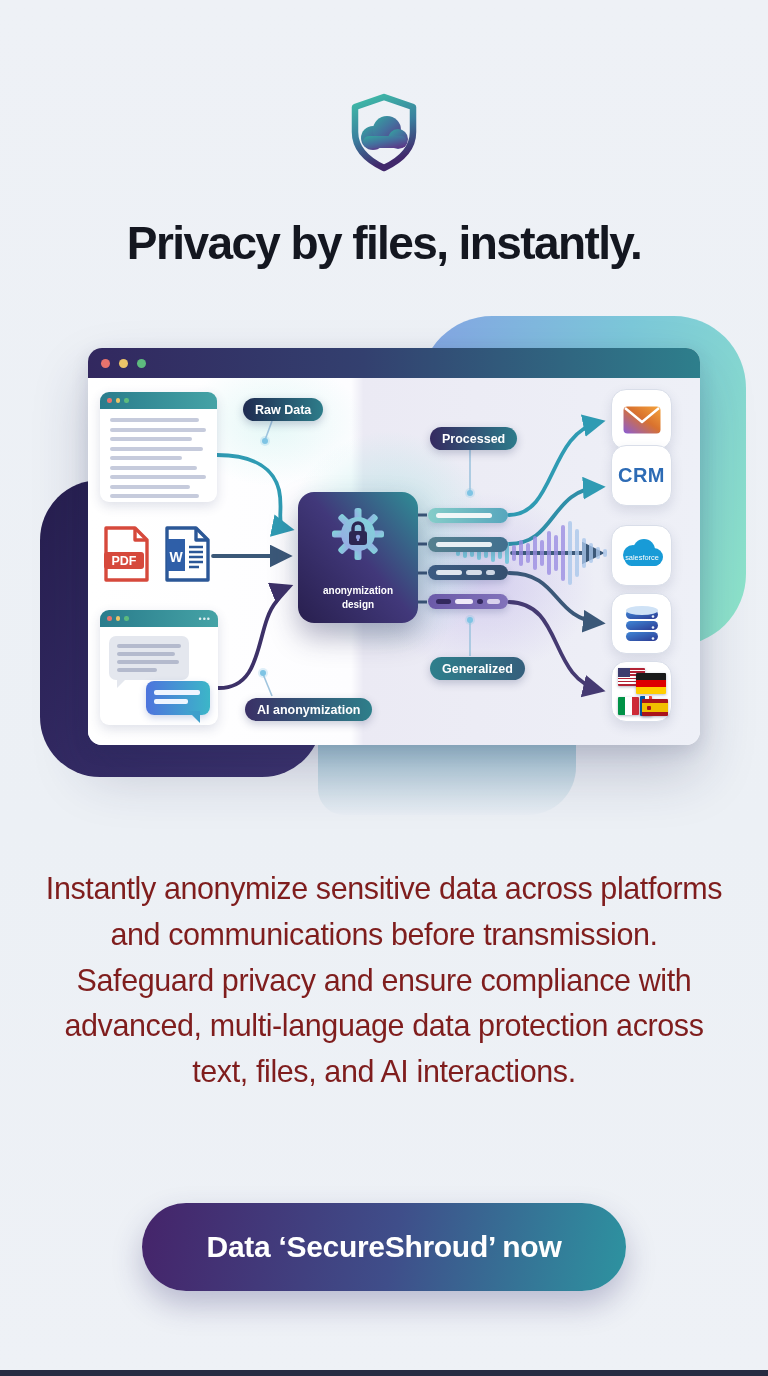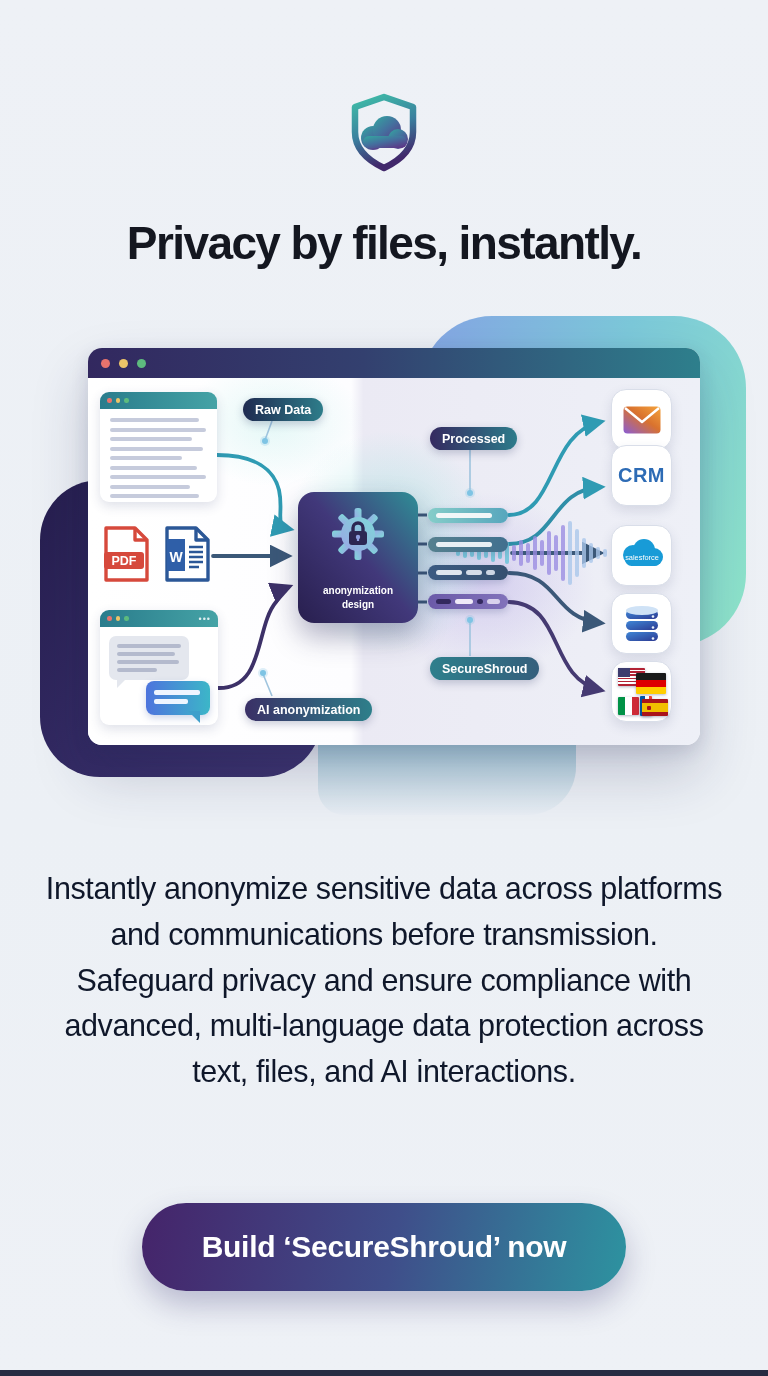--- a/index.html
+++ b/index.html
@@ -106,21 +106,21 @@
   .flag-it { left:6px; top:36px; width:21px; height:18px;
     background:linear-gradient(90deg,#009246 0 33%,#fff 33% 66%,#ce2b37 66% 100%); }
   .flag-fr { left:28px; top:35px; width:12px; height:20px;
     background:linear-gradient(90deg,#0055a4 0 40%,#fff 40% 75%,#ef4135 75% 100%); }
   .flag-es { left:30px; top:38px; width:26px; height:17px;
     background:linear-gradient(180deg,#aa151b 0 25%,#f1bf00 25% 75%,#aa151b 75% 100%); }
   .flag-es:after { content:""; position:absolute; left:5px; top:7px; width:4px; height:4px; background:#aa151b; border-radius:1px; }
   svg.flow { left:0; top:0; width:612px; height:367px; overflow:visible; pointer-events:none; }
   
   .description { position:absolute; top:866px; left:39px; width:690px; text-align:center;
-    font-size:30.5px; line-height:1.5; color:#0f172a; letter-spacing:-0.4px; }
+    font-size:30.5px; line-height:1.5; color:#7f1d1d; letter-spacing:-0.4px; }
   .cta-button { position:absolute; top:1203px; left:142px; width:484px; height:88px;
     border:none; border-radius:44px; cursor:pointer;
     background:linear-gradient(100deg,#45246a 0%,#3f4e8a 52%,#2d93a0 100%);
     color:#fff; font-family:"Liberation Sans",sans-serif; font-size:30px; font-weight:700;
     box-shadow:0 14px 30px rgba(50,45,110,.28); letter-spacing:-0.3px; }
   .bottom-bar { position:absolute; left:0; bottom:0; width:768px; height:6px; background:#272b42; }
 </style>
 </head>
 <body>
 
@@ -283,21 +283,21 @@
           <div class="bubble-blue" id="blueBubble">
               <span class="bl" style="position: absolute; left: 8px; height: 4.5px; border-radius: 2px; background: rgb(238, 245, 255); width: 46px; top: 9px;"></span>
               <span class="bl" style="position: absolute; left: 8px; height: 4.5px; border-radius: 2px; background: rgb(238, 245, 255); width: 34px; top: 18px;"></span>
             </div>
         </div>
       </div>
 
       <div class="pill pill-raw">Raw Data</div>
       <div class="pill pill-ai">AI anonymization</div>
       <div class="pill pill-processed">Processed</div>
-      <div class="pill pill-generalized">SecureShroud</div>
+      <div class="pill pill-generalized">Generalized</div>
       <div class="tick-dot" style="left:174px;top:60px"></div>
       <div class="tick-dot" style="left:172px;top:292px"></div>
       <div class="tick-dot" style="left:379px;top:112px"></div>
       <div class="tick-dot" style="left:379px;top:239px"></div>
 
       <div class="engine">
         <svg class="engine-gear" viewBox="0 0 56 56">
           <defs>
             <linearGradient id="gearGrad" x1="0" y1="1" x2="1" y2="0">
               <stop offset="0" stop-color="#9aa6e6"></stop>
@@ -399,15 +399,15 @@
           <span class="flag flag-es"></span>
         </div>
       </div>
 
     </div>
   </div>
 </div>
 
 <p class="description">Instantly anonymize sensitive data across platforms and communications before transmission. Safeguard privacy and ensure compliance with advanced, multi-language data protection across text, files, and AI interactions.</p>
 
-<button class="cta-button">Build ‘SecureShroud’ now</button>
+<button class="cta-button">Data ‘SecureShroud’ now</button>
 
 <div class="bottom-bar"></div>
 
 </body></html>

